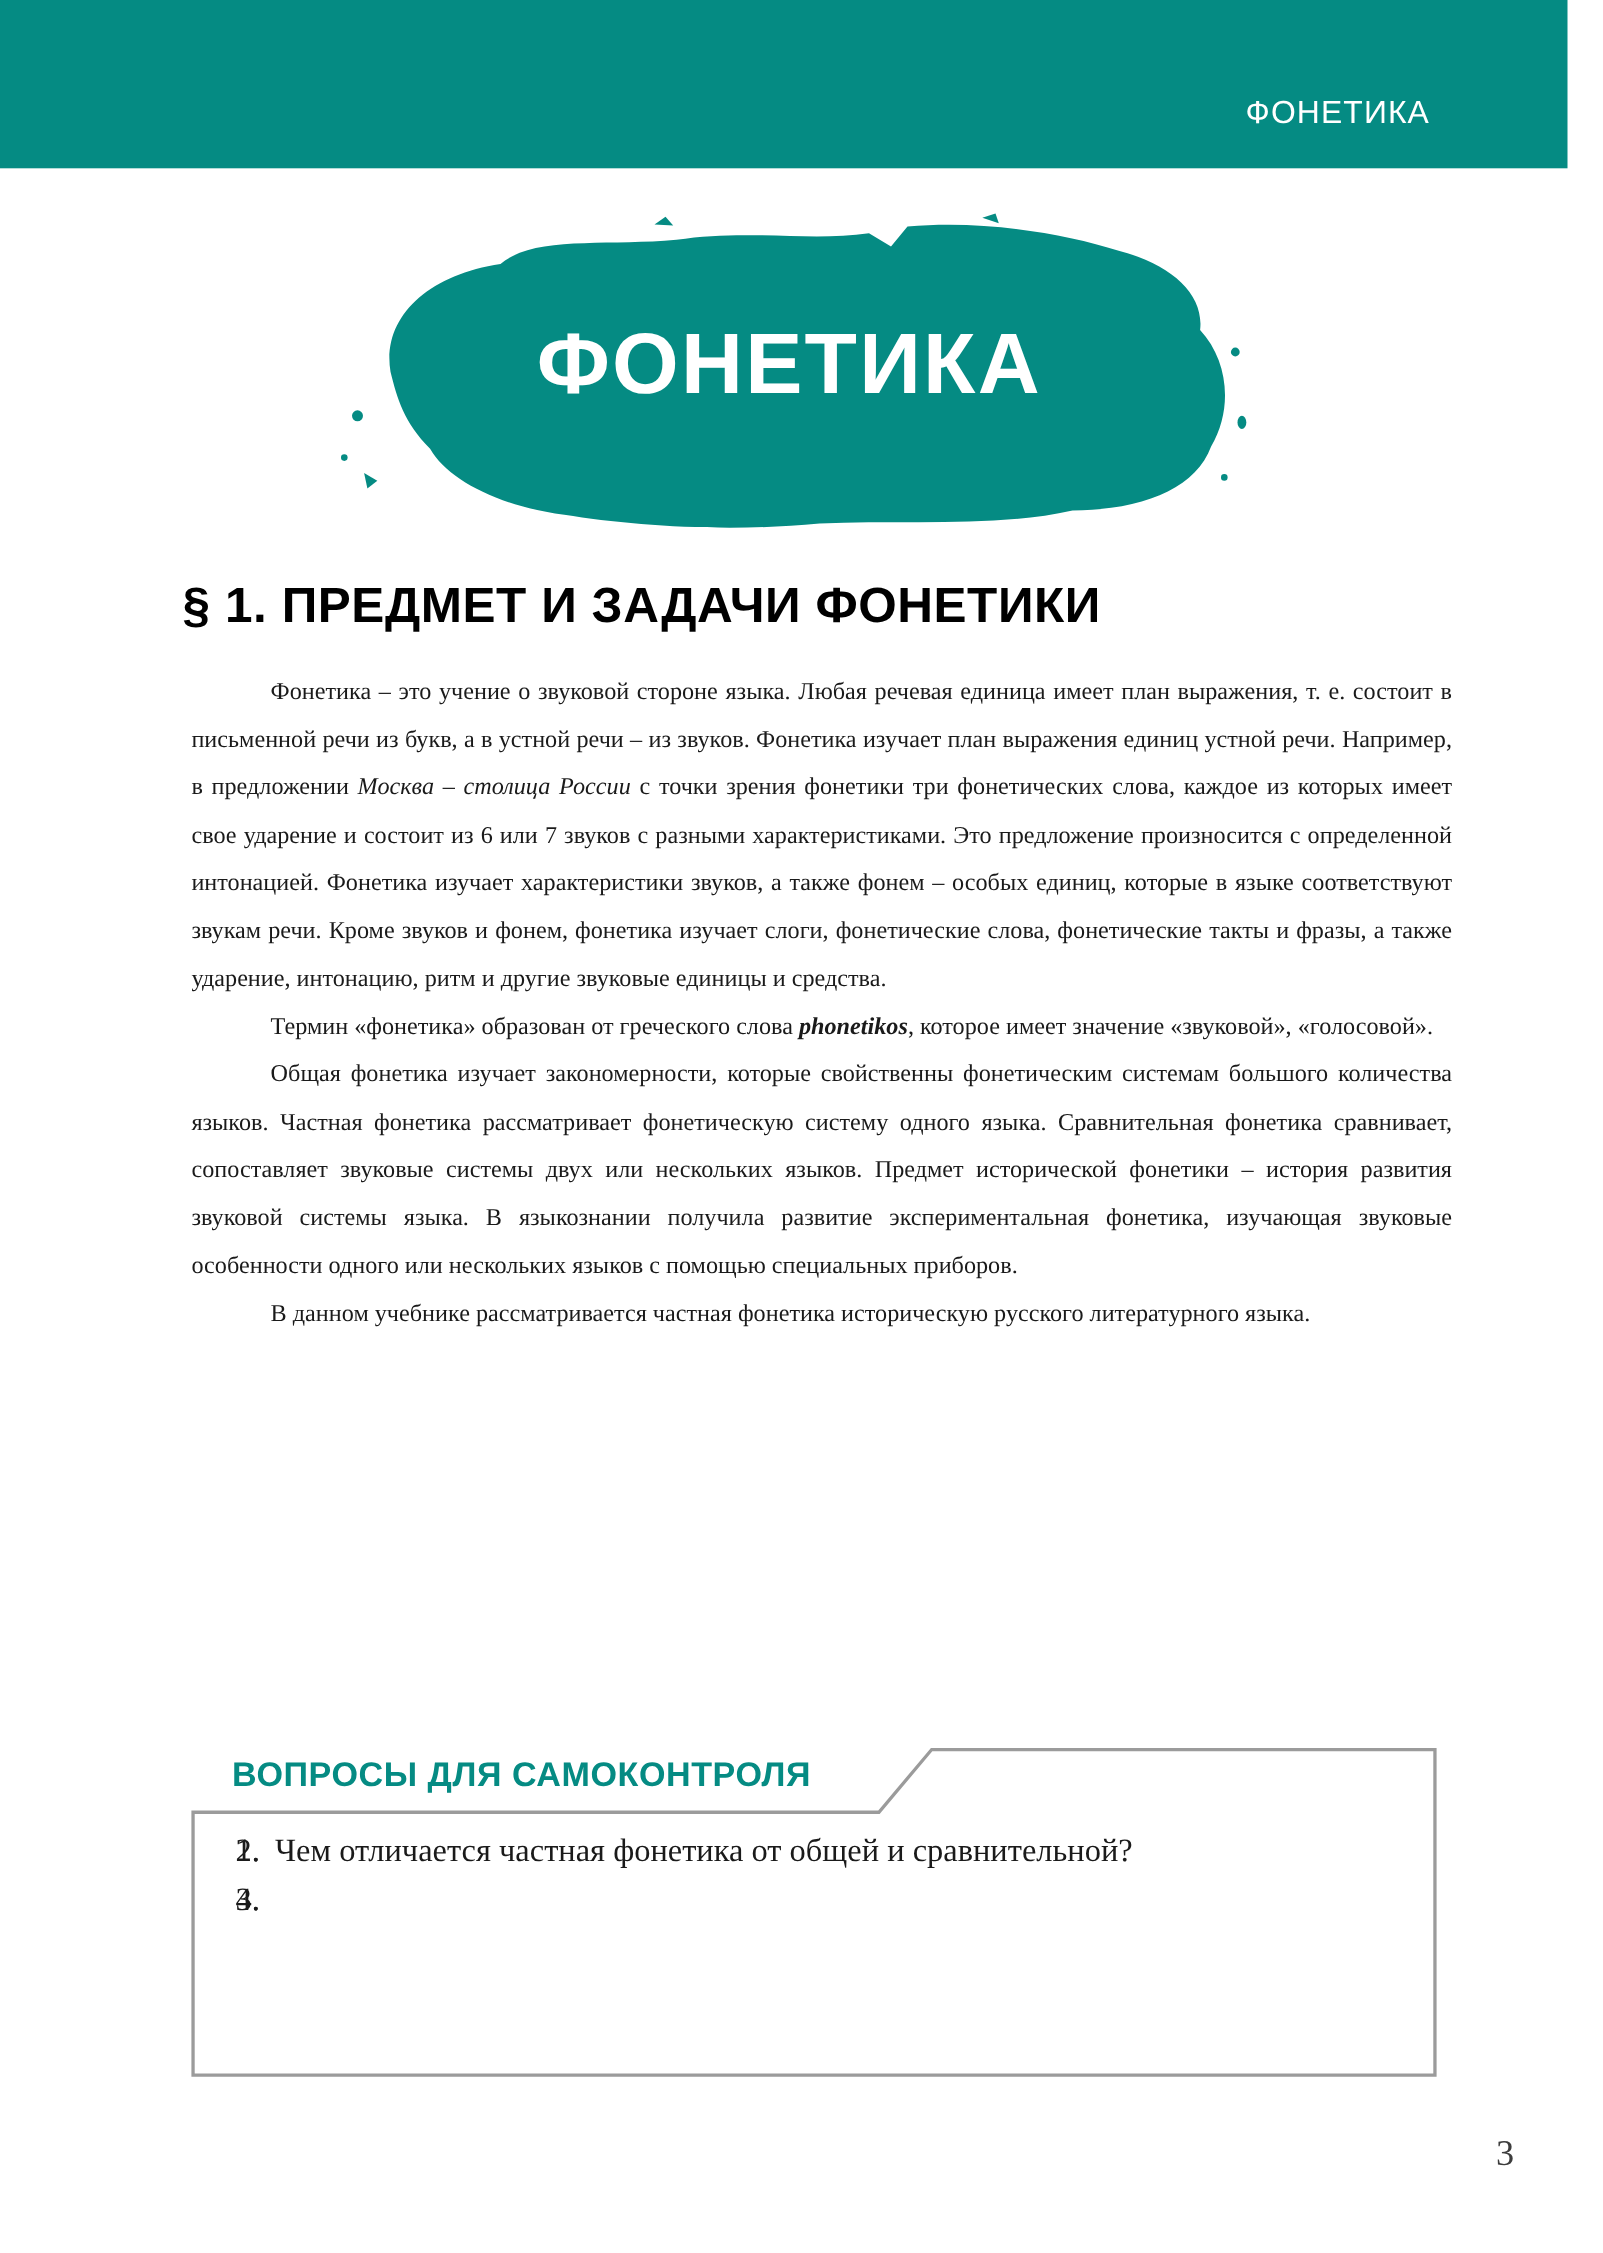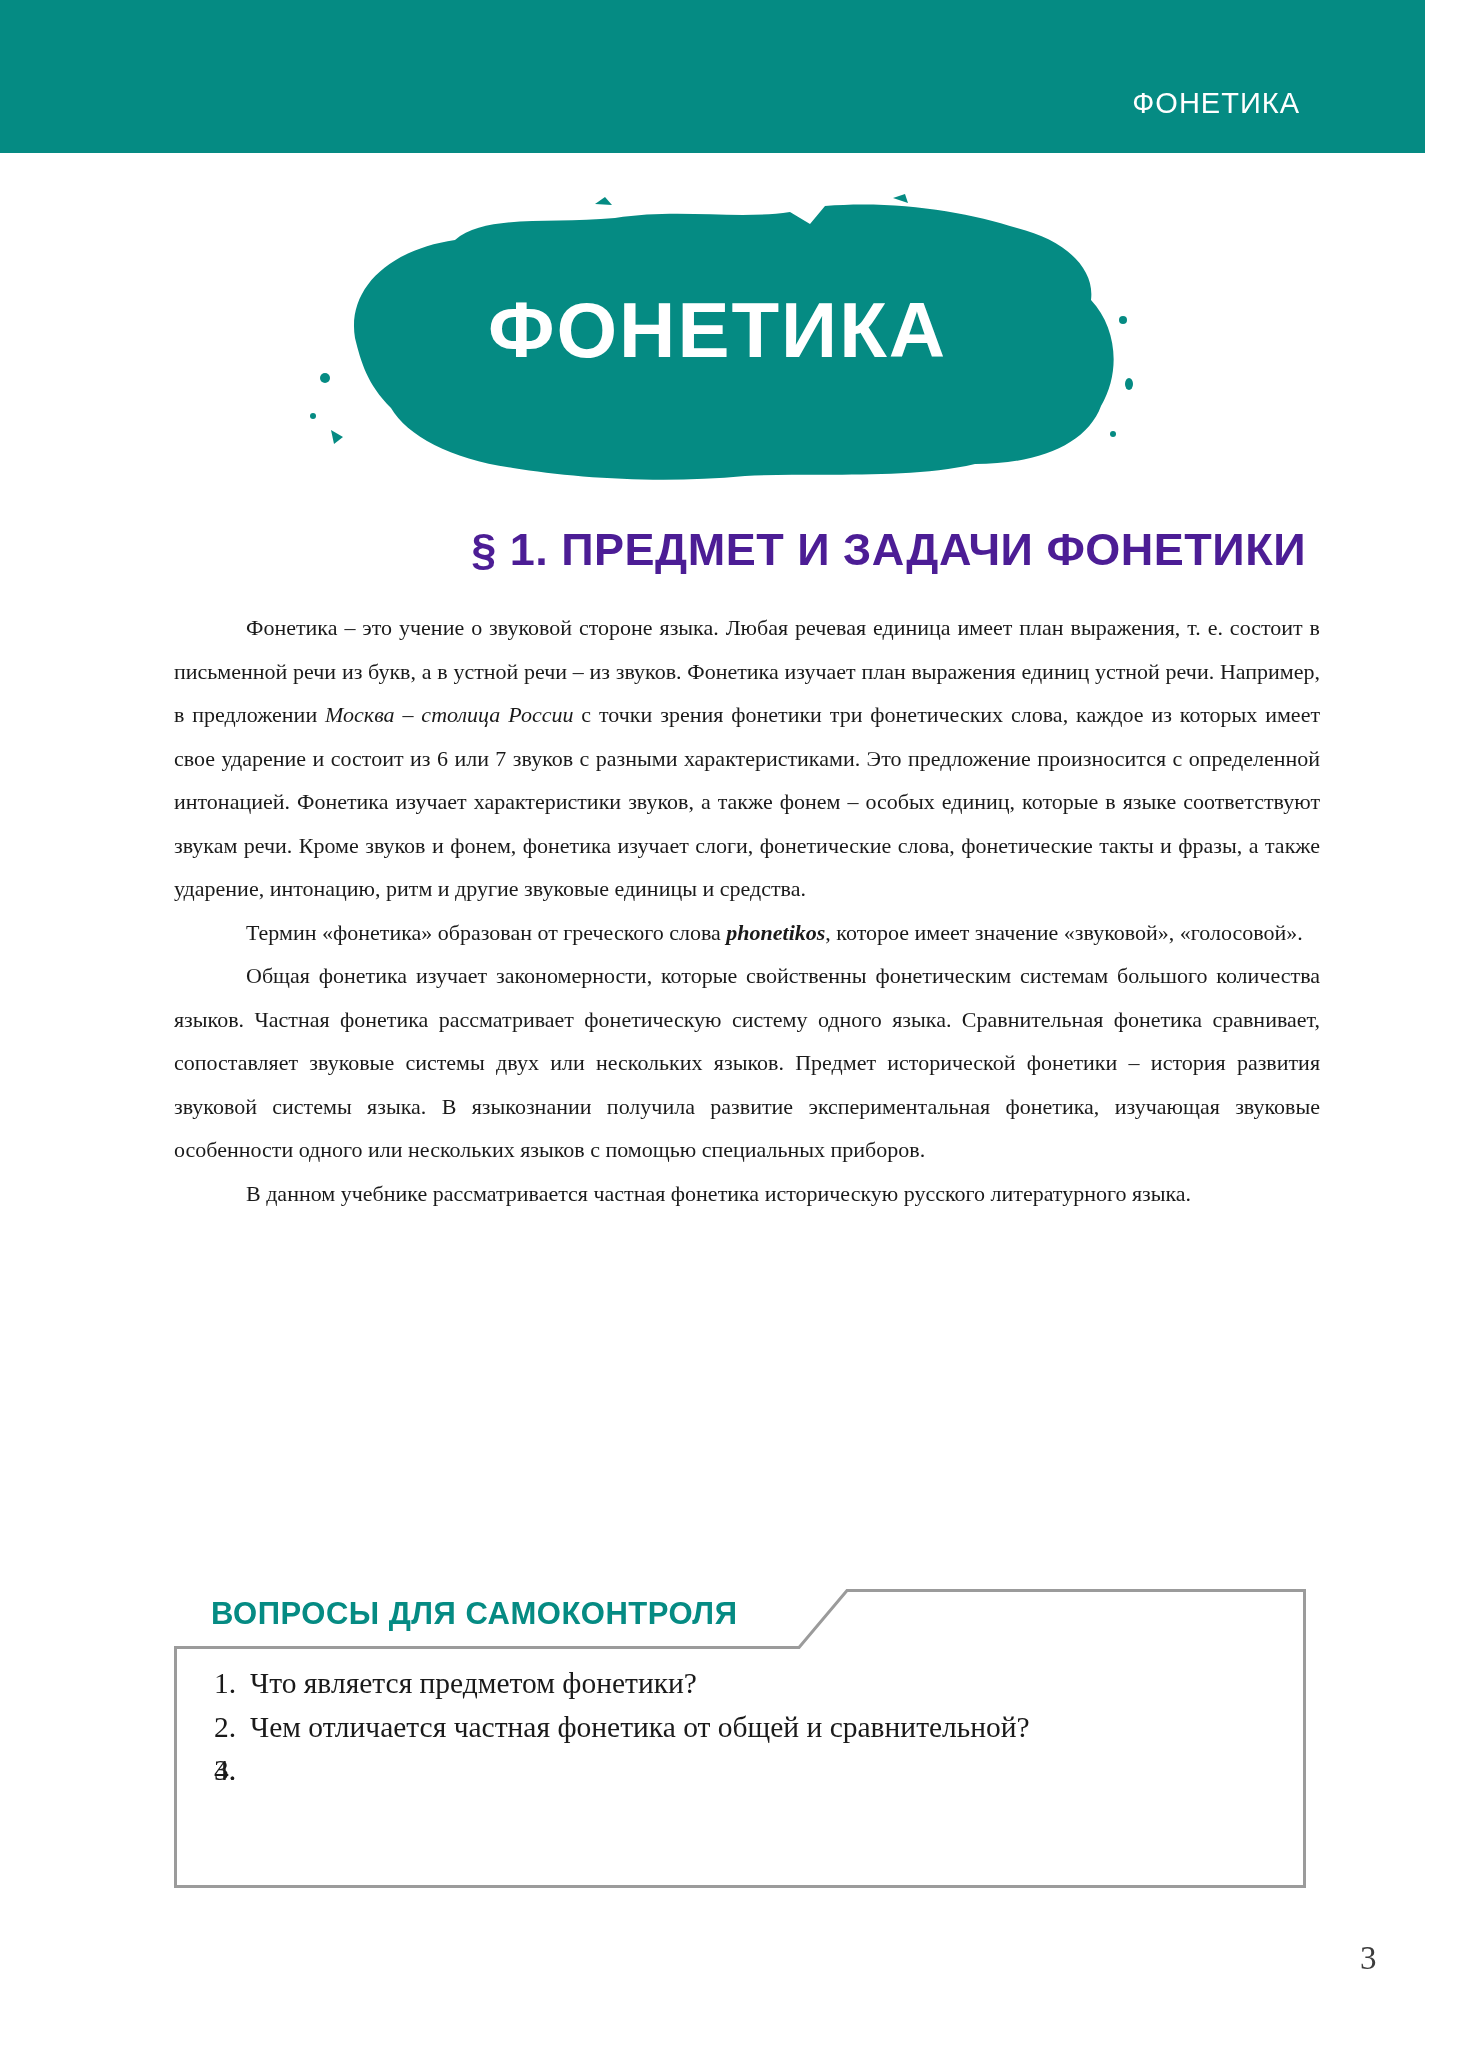--- a/index.html
+++ b/index.html
@@ -38,23 +38,22 @@
     display:flex;align-items:center;justify-content:center;
     padding-bottom:14px;
     font-family:"Liberation Sans", sans-serif;
     font-size:78px;font-weight:bold;color:#ffffff;letter-spacing:2px;
     white-space:nowrap;
   }
   
   .section-heading{
     position:absolute;left:166px;top:524px;width:1140px;
     font-family:"Liberation Sans", sans-serif;
-    font-size:45px;font-weight:bold;color:#4c1d95;letter-spacing:0.5px;
+    font-size:45px;font-weight:bold;color:#000000;letter-spacing:0.5px;
     white-space:nowrap;
-    text-align:right;
   }
   
   .body-text{
     position:absolute;left:174px;top:606px;width:1146px;
     font-size:22px;line-height:43.5px;text-align:justify;
   }
   .body-text p{margin:0;text-indent:72px;}
   .body-text .it{font-style:italic;}
   .body-text .bi{font-style:italic;font-weight:bold;font-family:Liberation Serif, serif;}
   
@@ -129,21 +128,21 @@
       <p><span>В данном учебнике рассматривается частная фонетика историческую русского литературного языка.</span></p>
     </div>
 
   <svg class="qbox-frame" viewBox="0 0 1132 299" aria-hidden="true">
     <polygon points="1.5,58.5 625,58.5 673,1.5 1130.5,1.5 1130.5,297.5 1.5,297.5" fill="#ffffff" stroke="var(--border)" stroke-width="3"></polygon>
   </svg>
 
   <h2 class="qbox-heading">ВОПРОСЫ ДЛЯ САМОКОНТРОЛЯ</h2>
 
   <ol class="questions-list">
-      <li><span class="qnum">1.</span><span>Что является предметом фонетики?</span></li>
+      <li><span class="qnum">1.</span></li>
       <li><span class="qnum">2.</span><span>Чем отличается частная фонетика от общей и сравнительной?</span></li>
       <li><span class="qnum">3.</span></li>
       <li><span class="qnum">4.</span></li>
     </ol>
 
   <div class="page-number">3</div>
 
 </div>
 
 </body></html>

